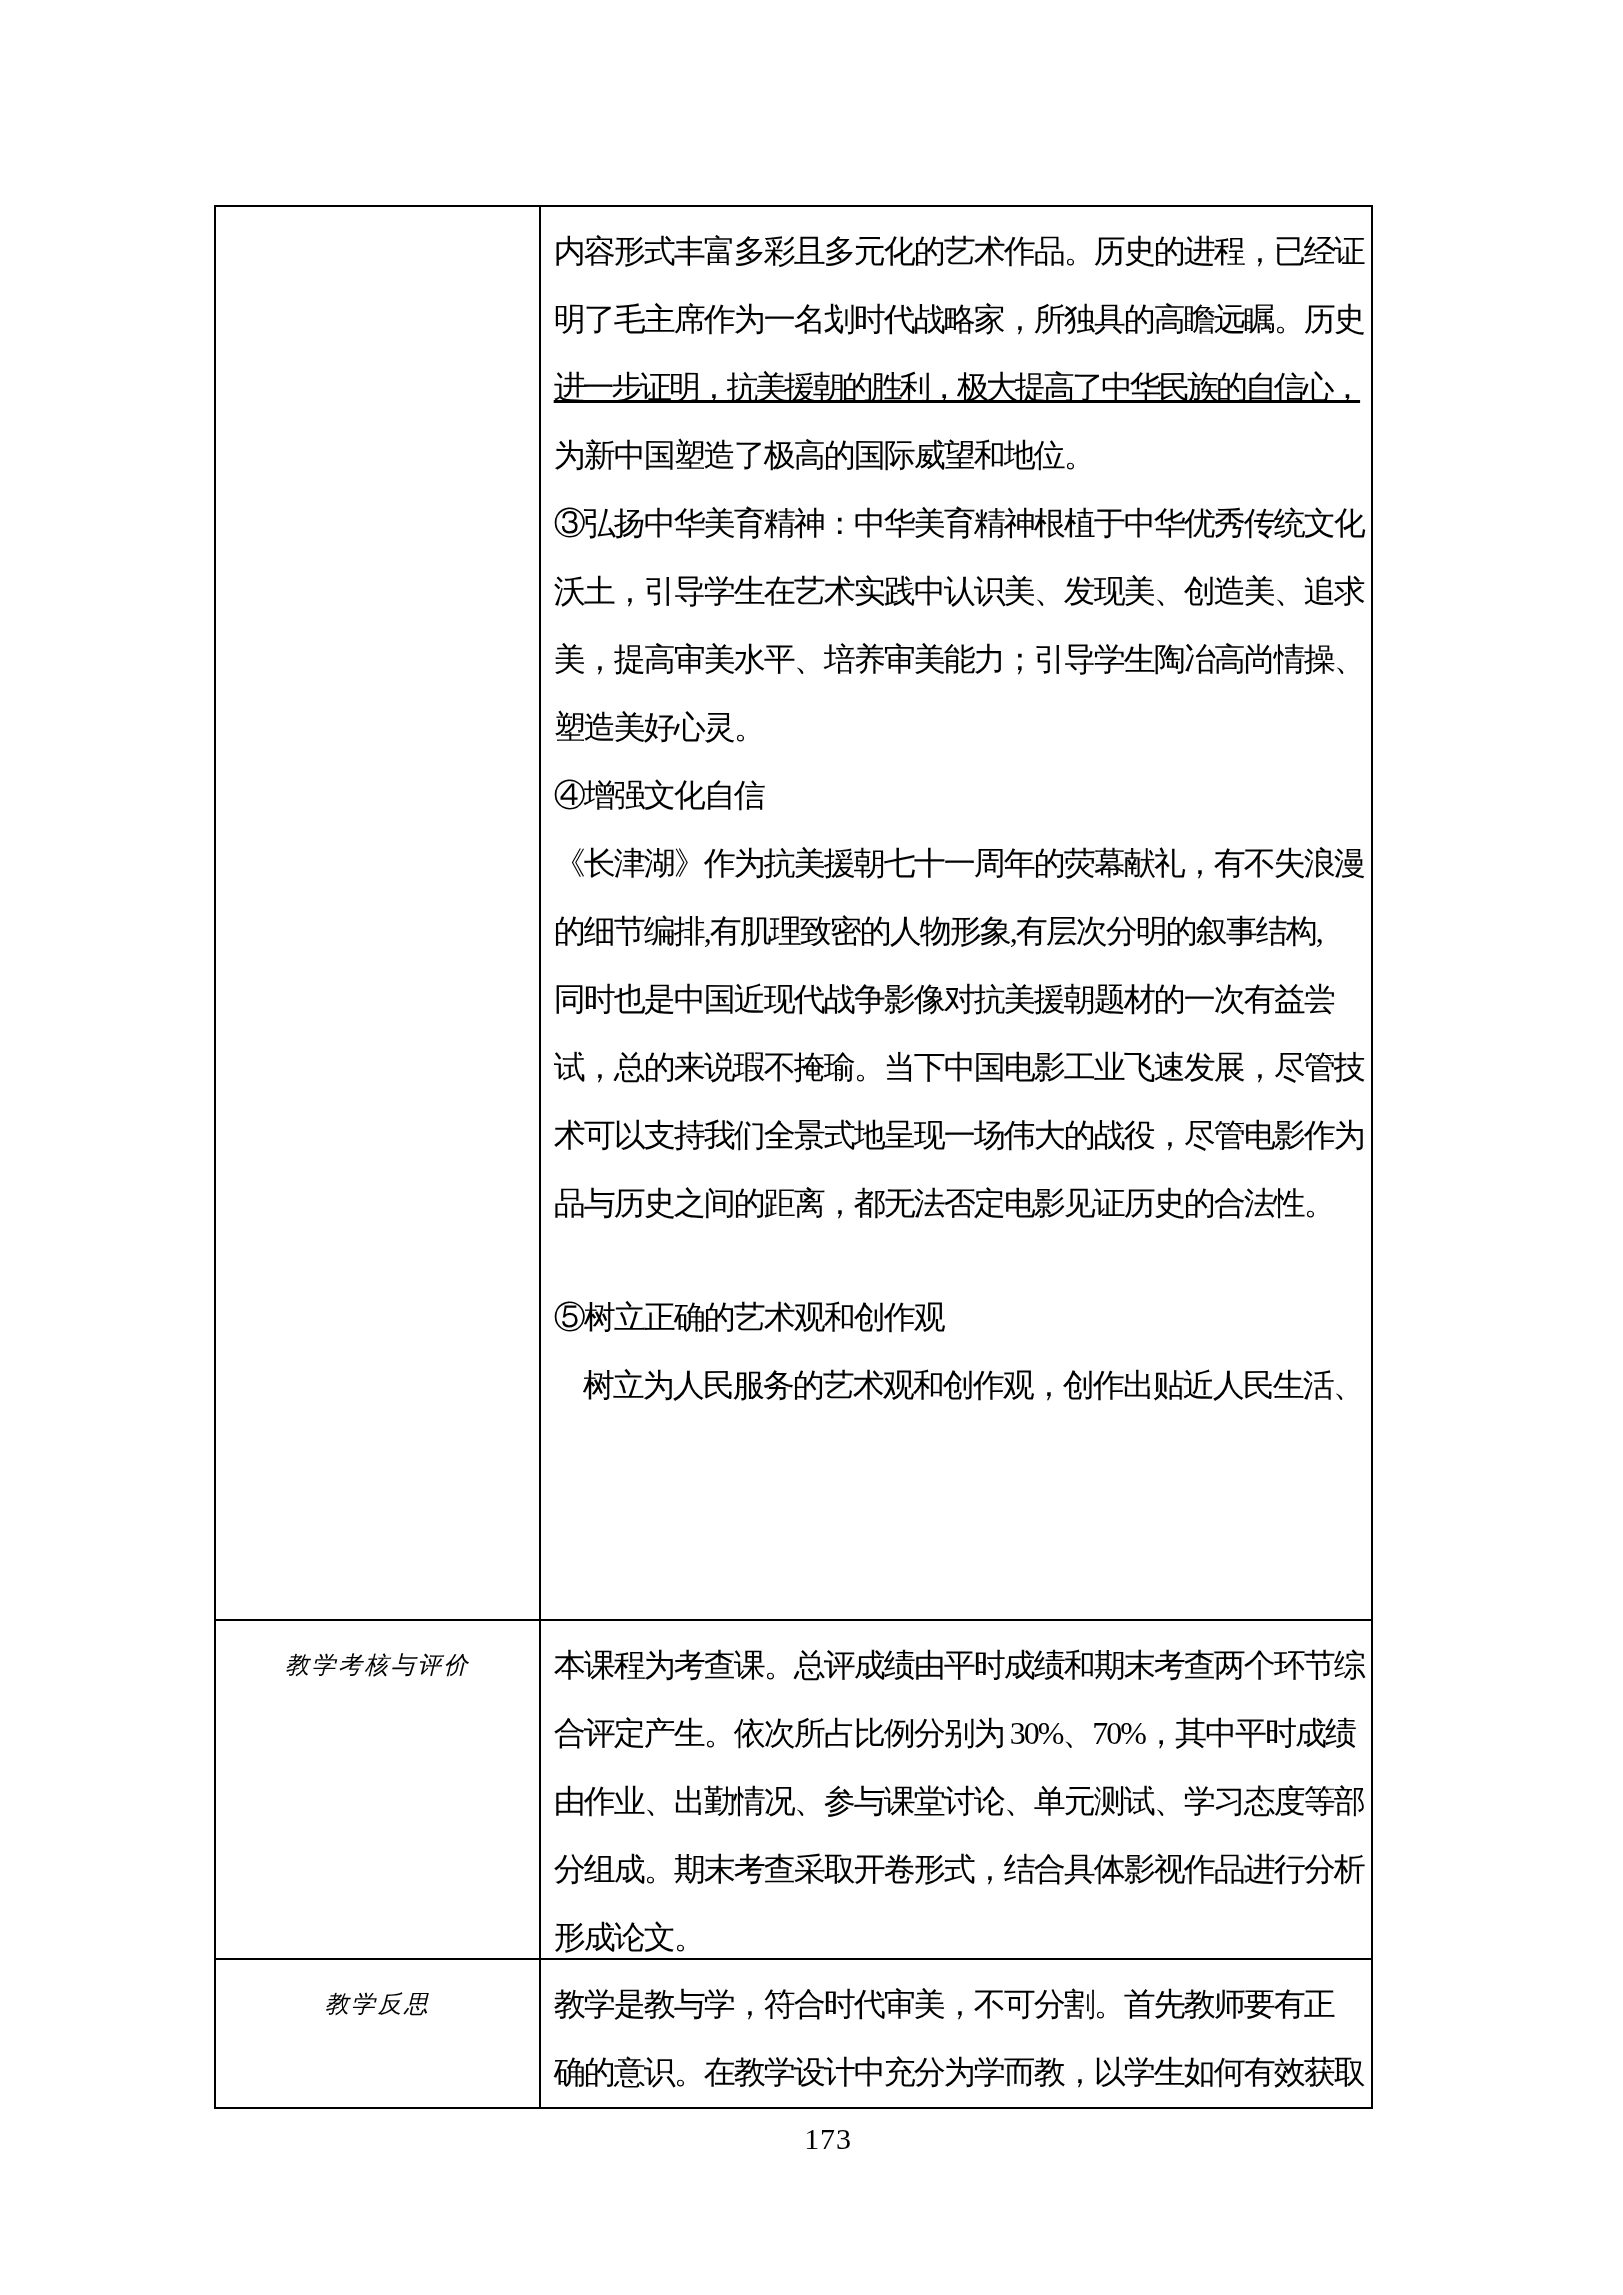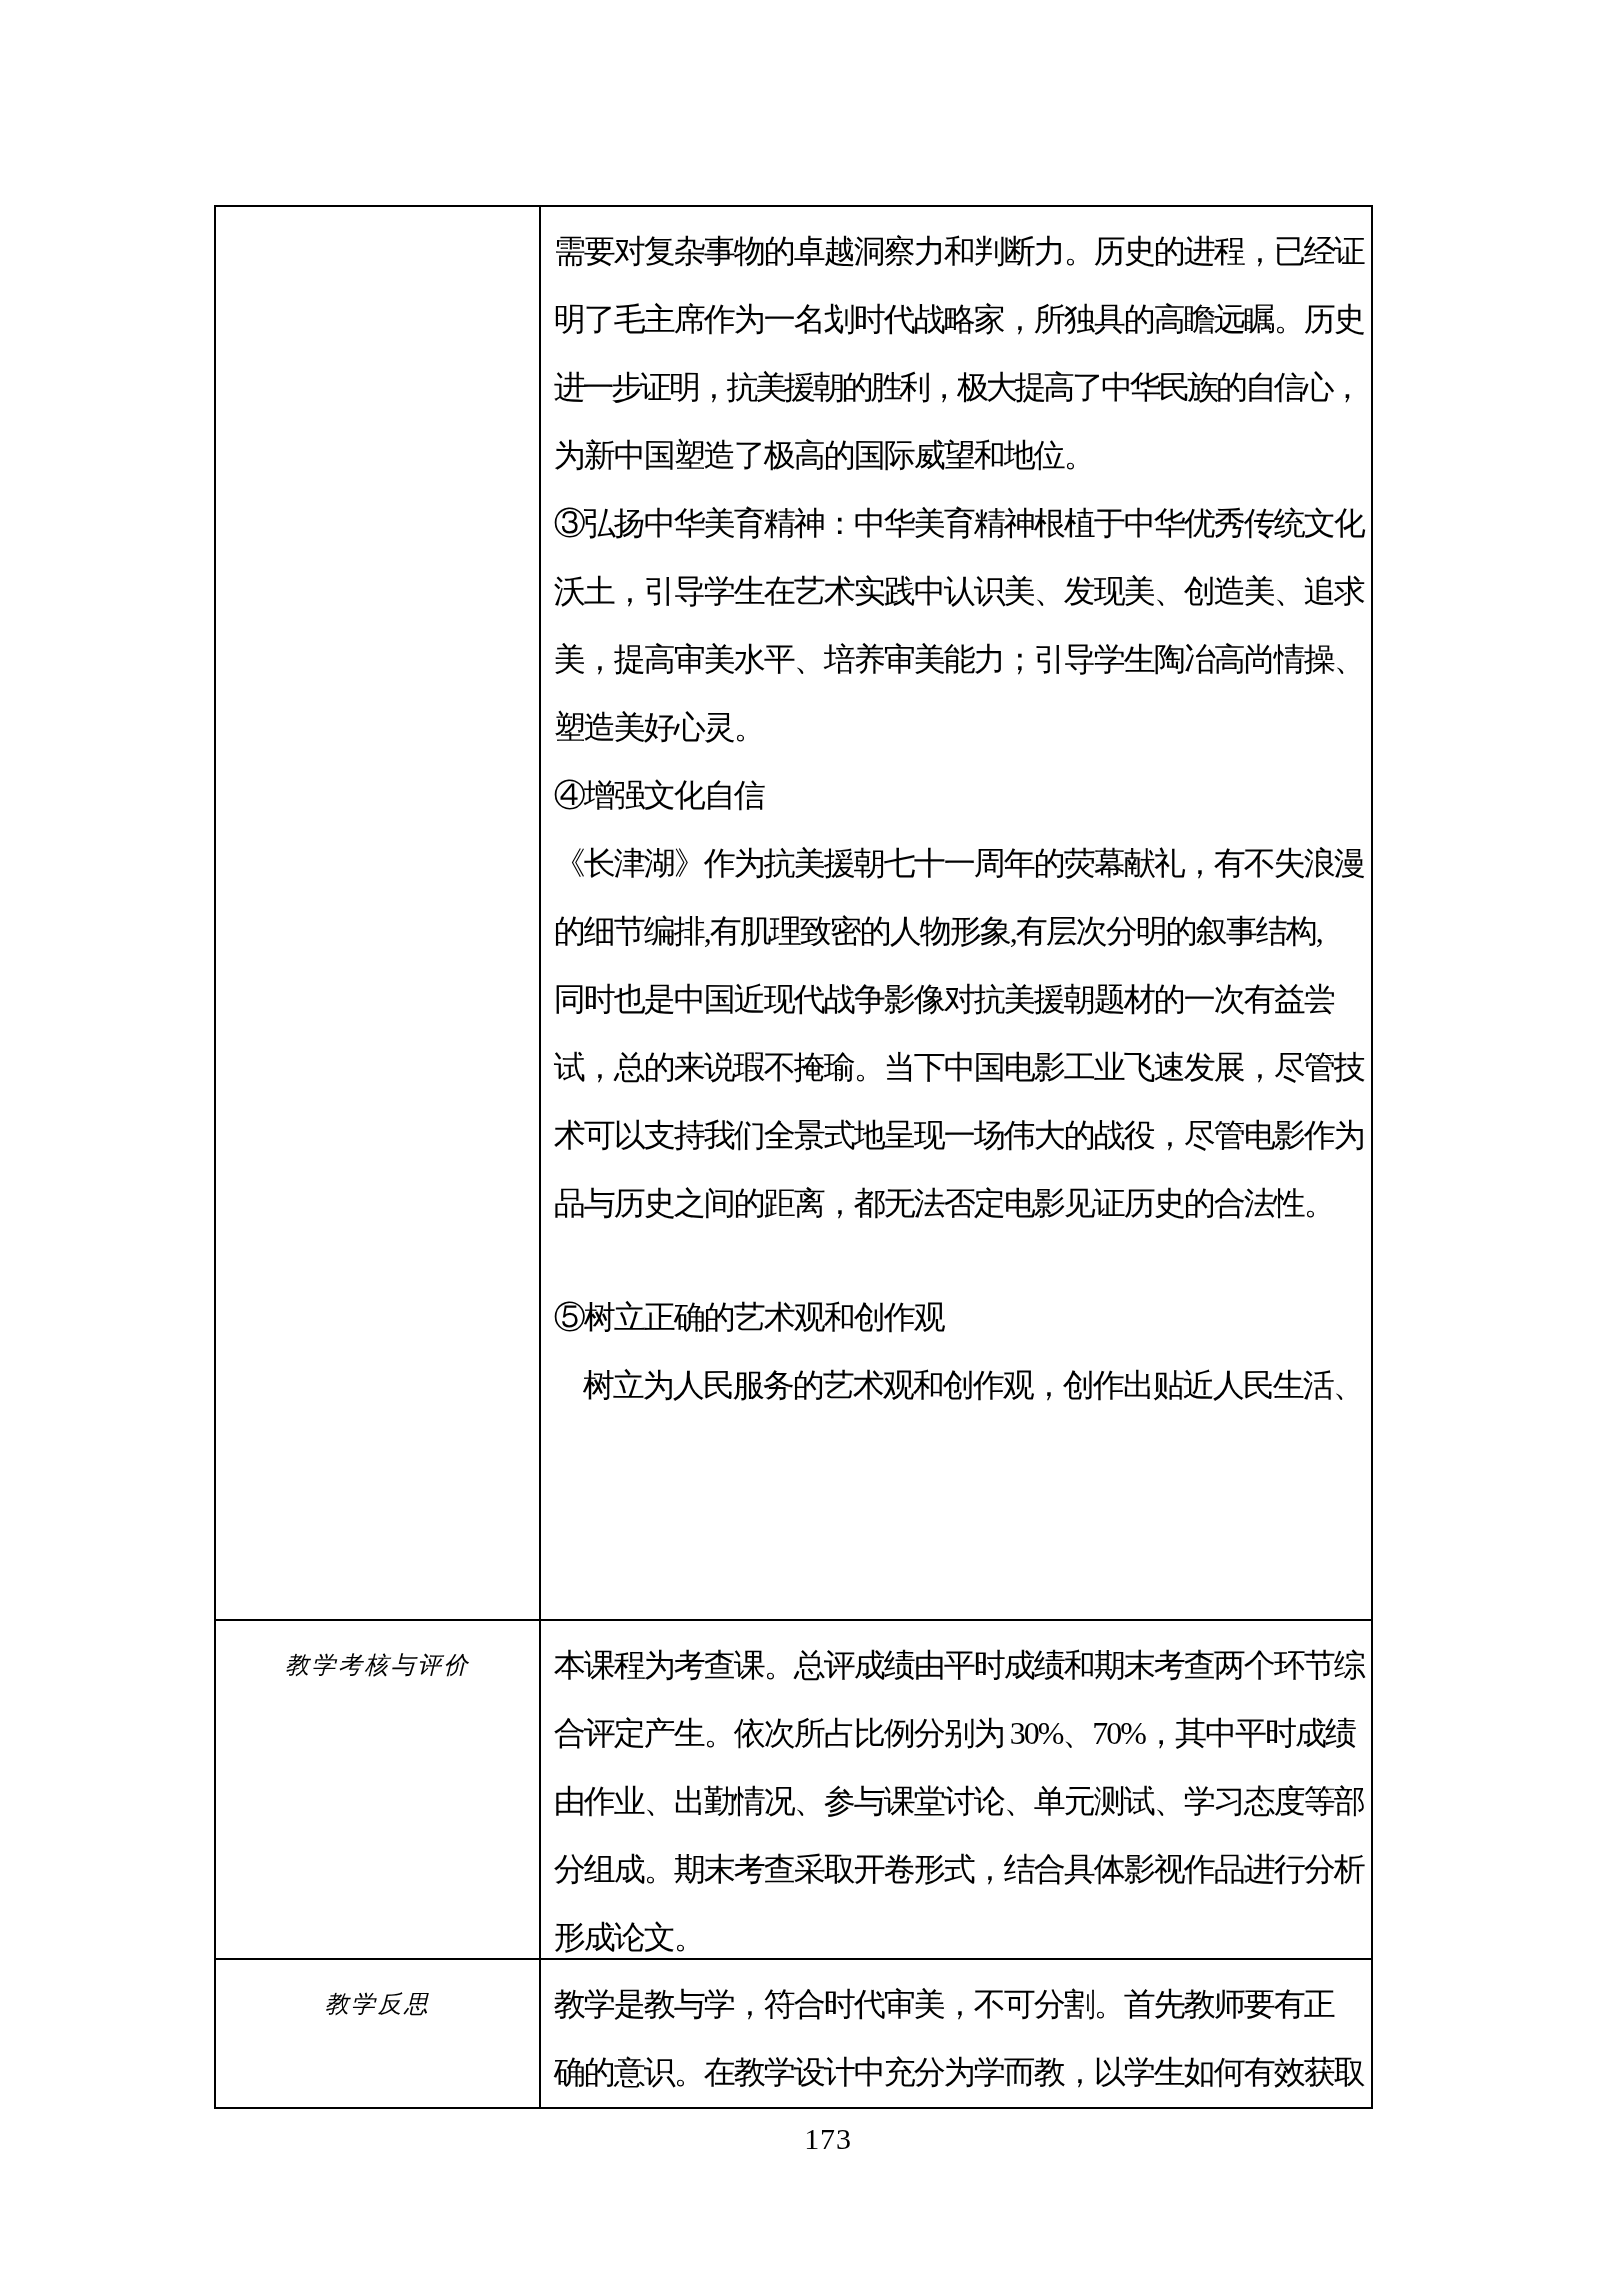--- a/index.html
+++ b/index.html
@@ -73,23 +73,23 @@
 
 <div class="page">
 
   <div class="doc-table">
 
     <div class="t-row r1">
       <div class="cell-label">
         <div class="label-text"></div>
       </div>
       <div class="cell-text">
-          <div class="line">需要对复杂事物的卓越洞察力和判断力。历史的进程，已经证</div>
+          <div class="line">内容形式丰富多彩且多元化的艺术作品。历史的进程，已经证</div>
           <div class="line">明了毛主席作为一名划时代战略家，所独具的高瞻远瞩。历史</div>
-          <div class="line" style="letter-spacing: -3.2px;">进一步证明，抗美援朝的胜利，极大提高了中华民族的自信心，</div>
+          <div class="line" style="letter-spacing: -3.2px; text-decoration: underline;">进一步证明，抗美援朝的胜利，极大提高了中华民族的自信心，</div>
           <div class="line">为新中国塑造了极高的国际威望和地位。</div>
           <div class="line">③弘扬中华美育精神：中华美育精神根植于中华优秀传统文化</div>
           <div class="line">沃土，引导学生在艺术实践中认识美、发现美、创造美、追求</div>
           <div class="line">美，提高审美水平、培养审美能力；引导学生陶冶高尚情操、</div>
           <div class="line">塑造美好心灵。</div>
           <div class="line">④增强文化自信</div>
           <div class="line">《长津湖》作为抗美援朝七十一周年的荧幕献礼，有不失浪漫</div>
           <div class="line">的细节编排,有肌理致密的人物形象,有层次分明的叙事结构,</div>
           <div class="line">同时也是中国近现代战争影像对抗美援朝题材的一次有益尝</div>
           <div class="line">试，总的来说瑕不掩瑜。当下中国电影工业飞速发展，尽管技</div>

